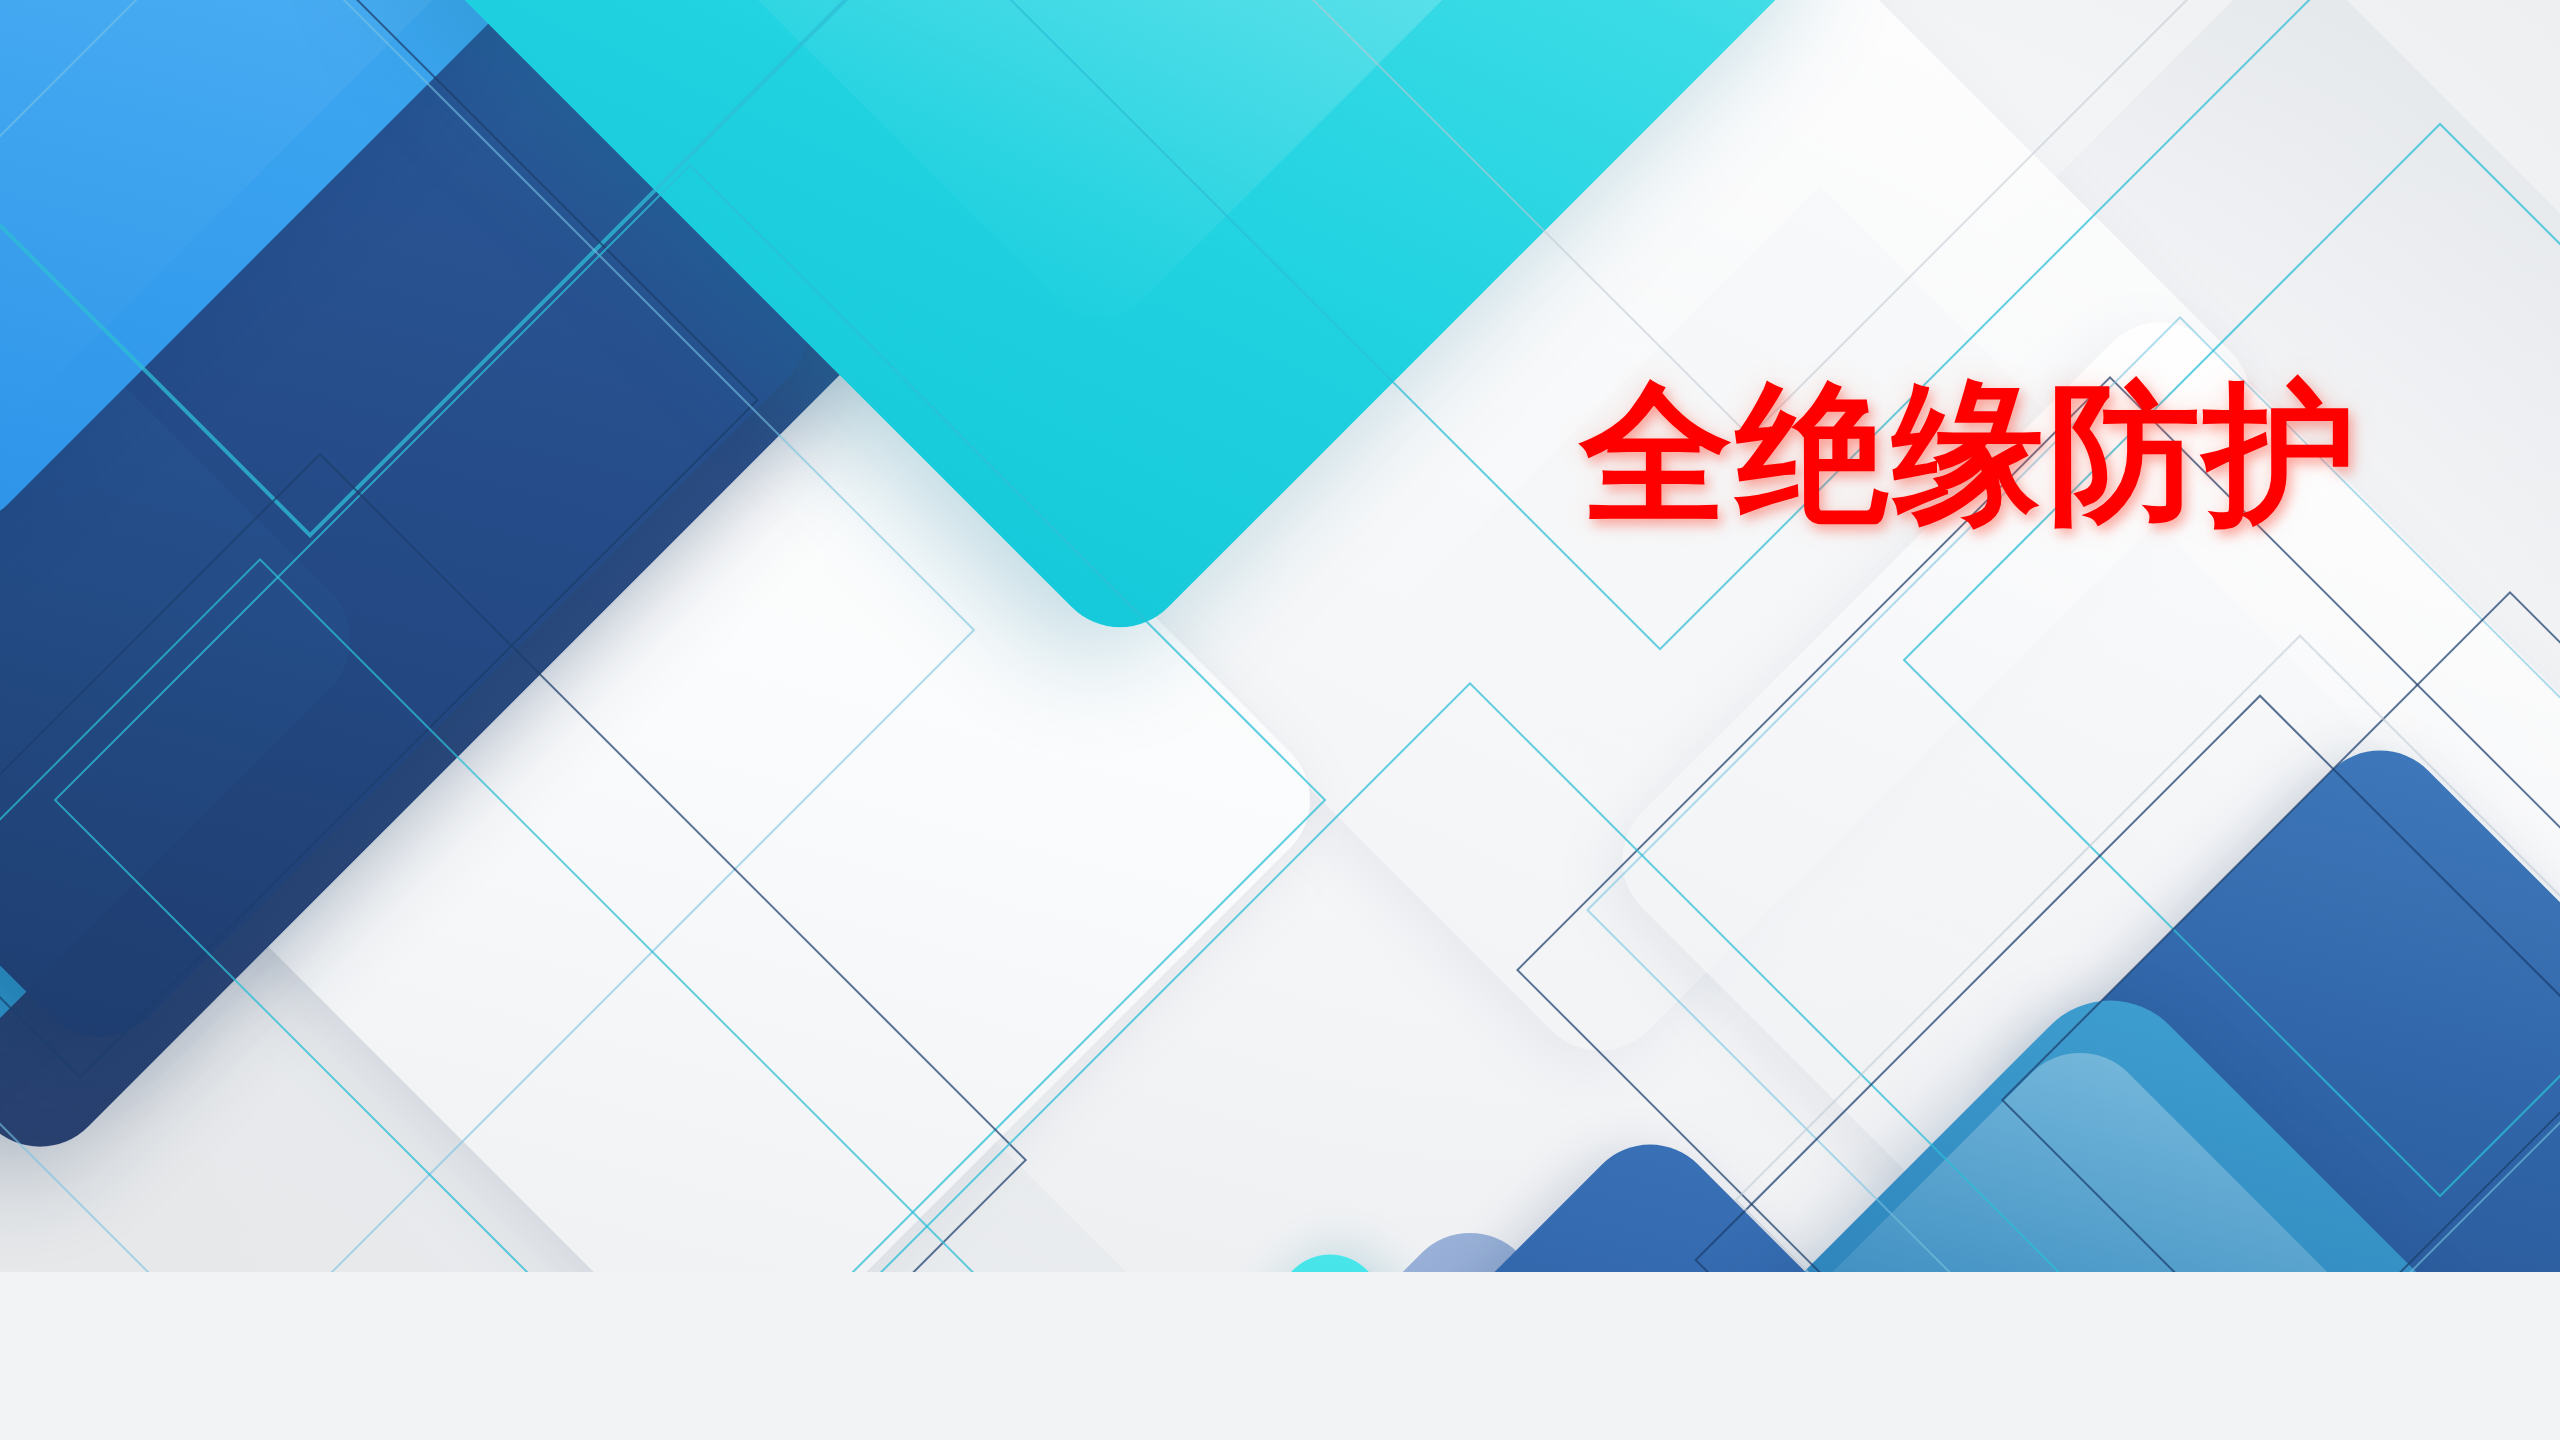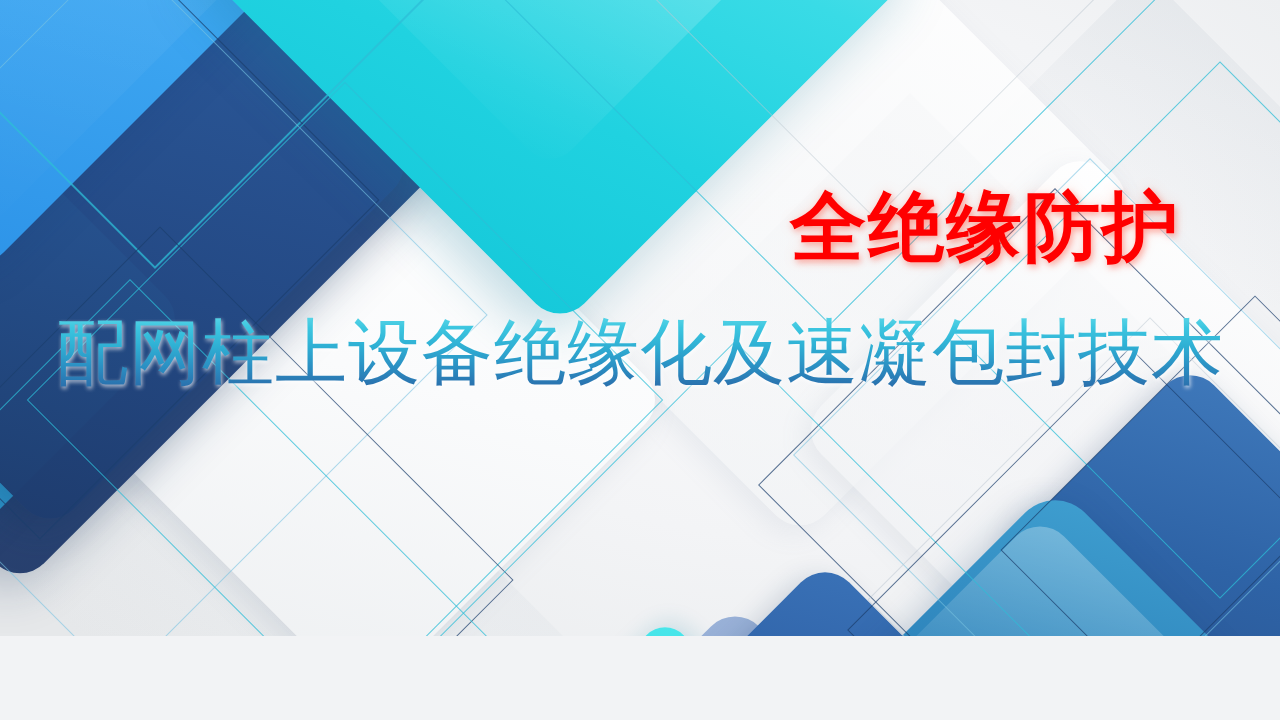--- a/index.html
+++ b/index.html
@@ -247,17 +247,16 @@
     <div class="dmdo navy" style="left:1075px; top:370px;  width:360px; height:360px;"></div>
     <div class="dmdo cyan" style="left:520px;  top:430px;  width:430px; height:430px;"></div>
     <div class="dmdo navy" style="left:930px;  top:430px;  width:400px; height:400px;"></div>
     <div class="dmdo ghost" style="left:950px;  top:400px;  width:400px; height:400px;"></div>
   </div>
 
   <div id="text-layer">
 
     <div id="red-title">全绝缘防护</div>
 
-    <div id="main-title">配网柱上设备绝缘化及速凝包封技术</div>
 
   </div>
 
 </div>
 
 </body></html>

